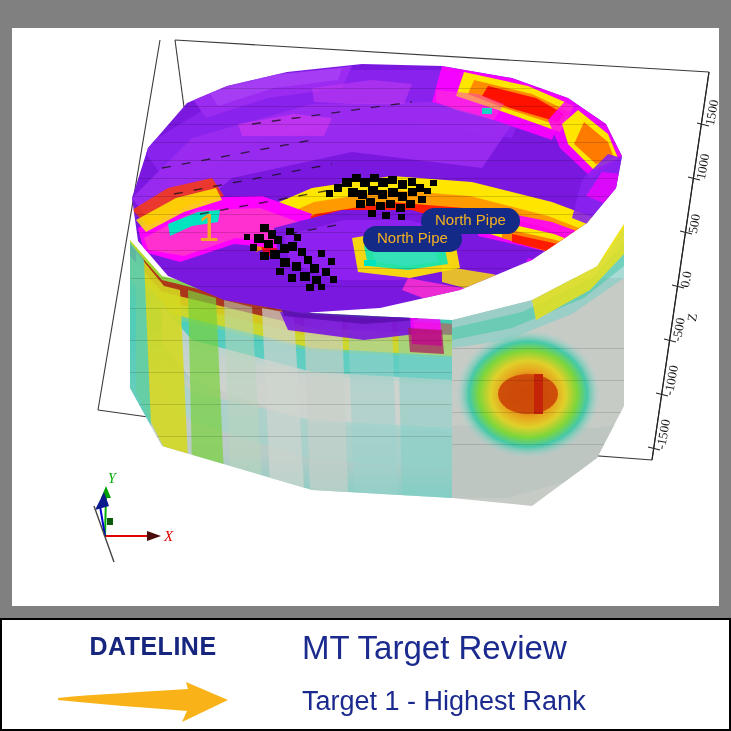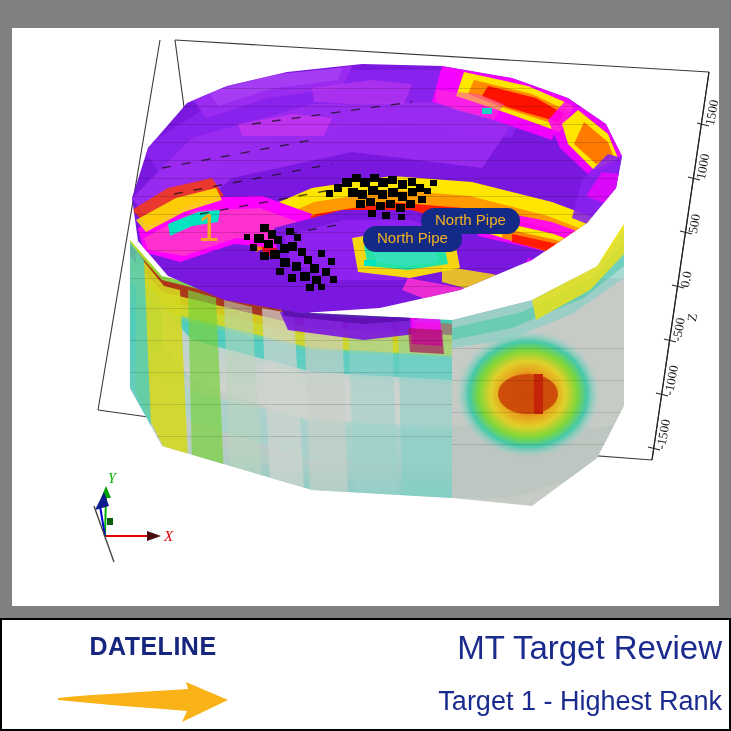--- a/index.html
+++ b/index.html
@@ -13,21 +13,21 @@
   
   .footer{position:absolute;left:0;top:618px;width:731px;height:113px;background:#ffffff;
           border-top:2px solid #000;border-left:2px solid #000;border-right:2px solid #000;
           border-bottom:2px solid #000;box-sizing:border-box;}
   .logo{position:absolute;left:26px;top:14px;width:250px;}
   .logo-l1,.logo-l2{font-family:"Liberation Sans",sans-serif;font-weight:bold;color:#16267e;
         letter-spacing:.5px;line-height:1.0;}
   .logo-l1{font-size:25px;text-align:center;}
   .logo-l2{font-size:25px;margin-top:3px;}
   .logo-arrow{position:absolute;left:54px;top:62px;}
-  .title-wrap{position:absolute;left:300px;top:10px;width:420px;text-align:right;}
+  .title-wrap{position:absolute;left:300px;top:10px;width:420px;text-align:left;}
   .title-main{font-size:33px;color:#1b2a8e;line-height:1.12;font-family:"Liberation Sans",sans-serif;}
   .title-sub{font-size:27px;color:#1b2a8e;line-height:1.15;margin-top:19px;font-family:"Liberation Sans",sans-serif;}
 
   
   .scene{position:absolute;left:0;top:0;width:707px;height:578px;}
   .scene svg{position:absolute;left:0;top:0;}
 
   
   .ztick{position:absolute;font-family:"Liberation Serif",serif;font-size:13px;color:#1a1a1a;
          transform-origin:left top;white-space:nowrap;}

